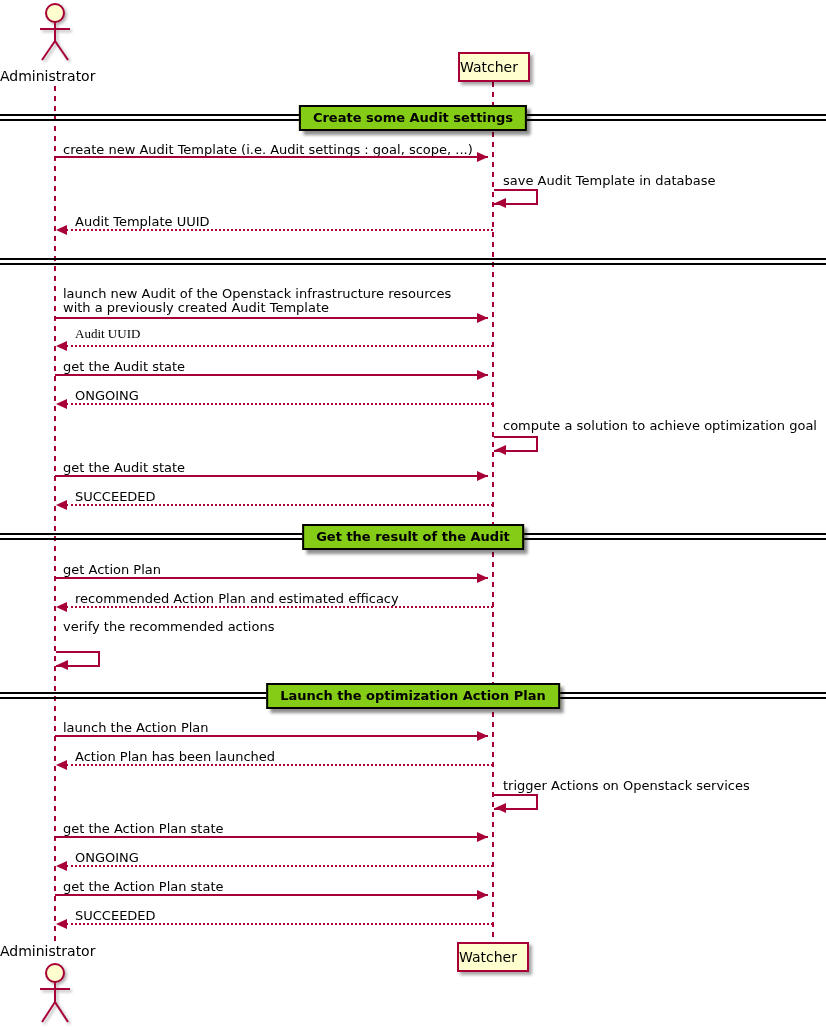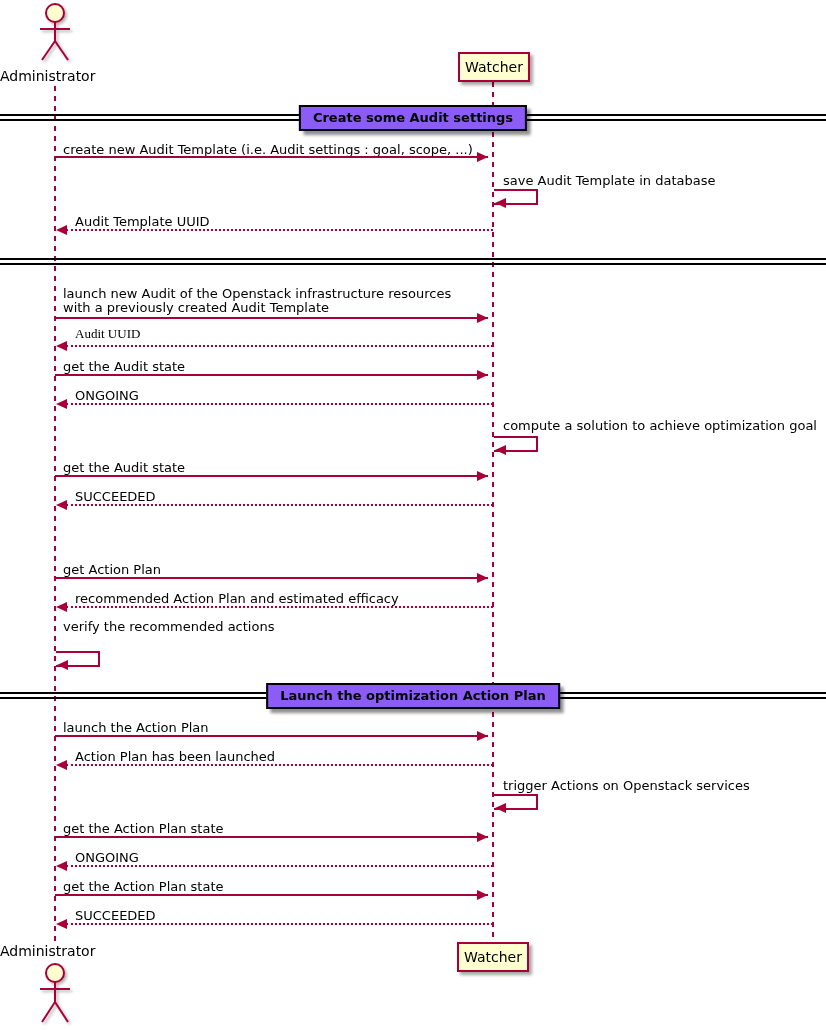--- a/index.html
+++ b/index.html
@@ -8,33 +8,33 @@
     font-family:"DejaVu Sans","Liberation Sans",sans-serif;
     color:#000; overflow:hidden; background:#fff;
   }
   .lifeline {
     position:absolute; width:2px; z-index:1;
     background:repeating-linear-gradient(to bottom,#A80036 0 5px,transparent 5px 10px);
   }
   .participant-box {
     position:absolute; z-index:4; box-sizing:border-box;
     background:#FEFECE; border:2px solid #A80036;
-    font-size:14px; text-align:center; line-height:26px; height:30px;
+    font-size:14px; line-height:26px; height:30px;
     box-shadow:3px 3px 3px rgba(0,0,0,0.35);
   }
   .actor-label {
     position:absolute; z-index:4; width:110px; text-align:left;
     font-size:14px; line-height:15px;
   }
   .actor-figure { position:absolute; z-index:4; filter:drop-shadow(2px 2px 1.5px rgba(0,0,0,0.3)); }
   .divider { position:absolute; left:0; width:826px; height:26px; z-index:2; }
   .dline { position:absolute; left:0; width:826px; height:2px; background:#000; }
   .dlabel {
     position:absolute; left:50%; transform:translateX(-50%); top:0;
-    box-sizing:border-box; background:#8b5cf6; border:2px solid #000;
+    box-sizing:border-box; background:#84cc16; border:2px solid #000;
     font-size:13px; font-weight:bold; white-space:nowrap;
     padding:3px 12px 4px 12px; box-shadow:4px 4px 3px rgba(0,0,0,0.45);
   }
   .msg-text {
     position:absolute; z-index:3; font-size:13px; line-height:14px; white-space:nowrap;
   }
   .arrow-line { position:absolute; z-index:3; height:0; border-top:2px solid #A80036; }
   .arrow-line.dotted { border-top-style:dotted; }
   .head-right {
     position:absolute; z-index:3; width:0; height:0;
@@ -113,20 +113,25 @@
   <div class="head-left" style="left:495px; top:445px;"></div>
 
   <div class="msg-text" style="left:63px; top:461px;">get the Audit state</div>
   <div class="arrow-line" style="left:55px; top:475px; width:433px;"></div>
   <div class="head-right" style="left:477px; top:471px;"></div>
 
   <div class="msg-text" style="left:75px; top:490px;">SUCCEEDED</div>
   <div class="arrow-line dotted" style="left:66px; top:504px; width:427px;"></div>
   <div class="head-left" style="left:56px; top:500px;"></div>
 
+  <div class="divider" style="top:524px;">
+    <div class="dline" style="top:9px;"></div>
+    <div class="dline" style="top:14px;"></div>
+    <div class="dlabel">Get the result of the Audit</div>
+  </div>
 
   <div class="msg-text" style="left:63px; top:563px;">get Action Plan</div>
   <div class="arrow-line" style="left:55px; top:577px; width:433px;"></div>
   <div class="head-right" style="left:477px; top:573px;"></div>
 
   <div class="msg-text" style="left:75px; top:592px;">recommended Action Plan and estimated efficacy</div>
   <div class="arrow-line dotted" style="left:66px; top:606px; width:427px;"></div>
   <div class="head-left" style="left:56px; top:602px;"></div>
 
   <div class="msg-text" style="left:63px; top:620px;">verify the recommended actions</div>

